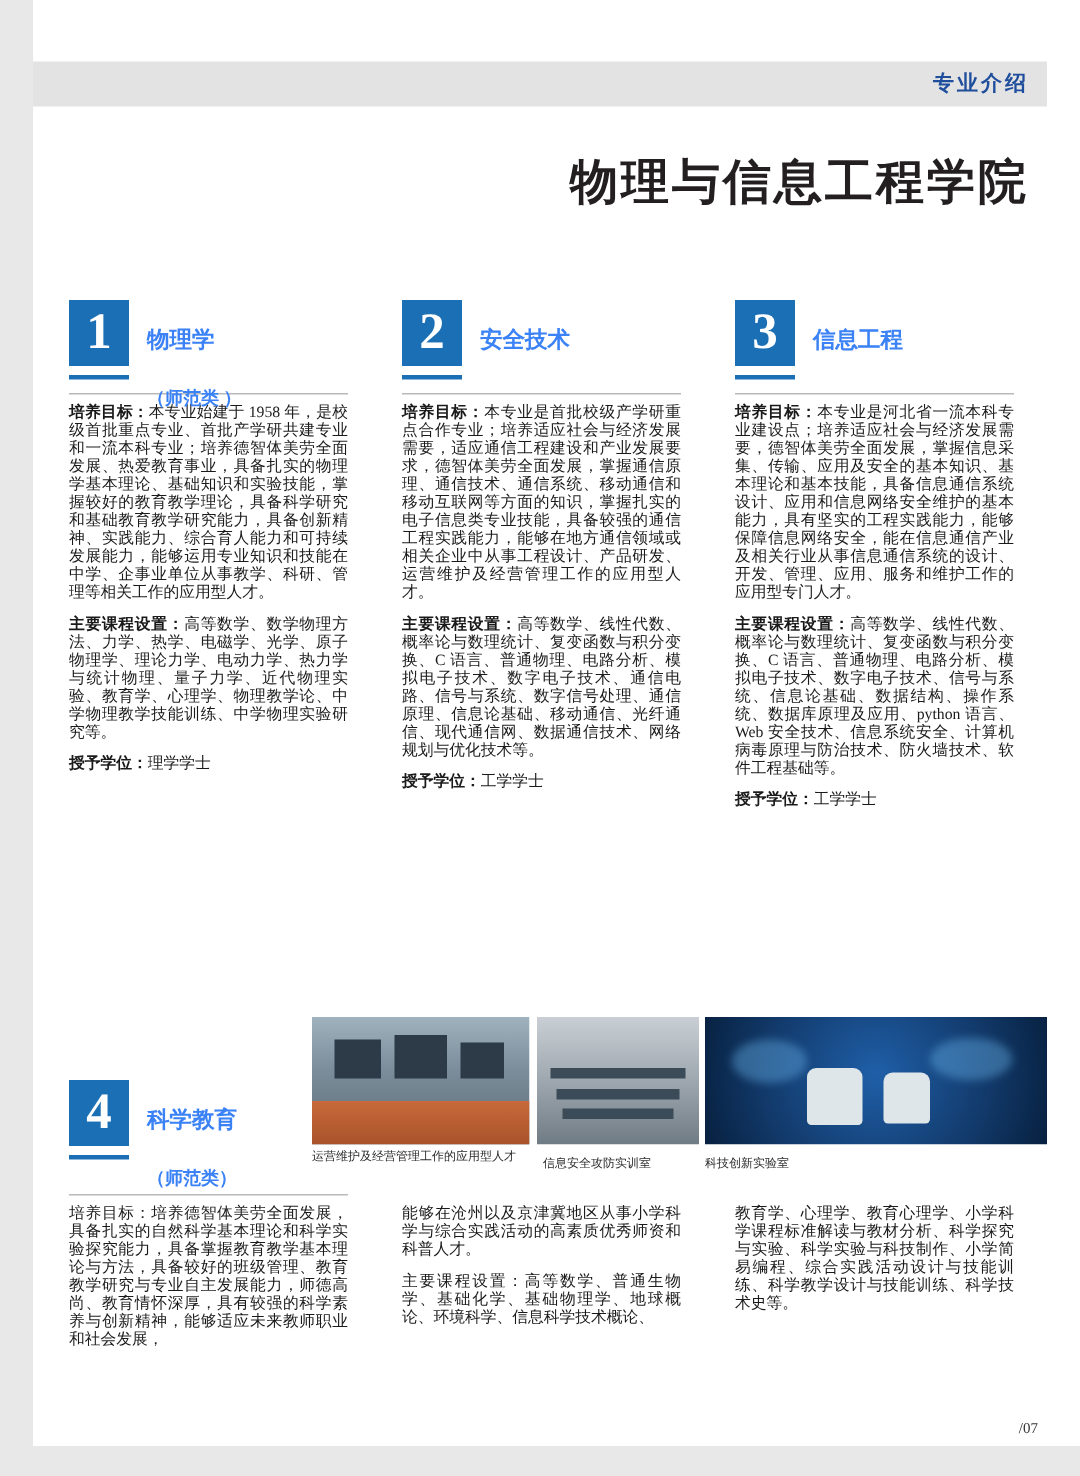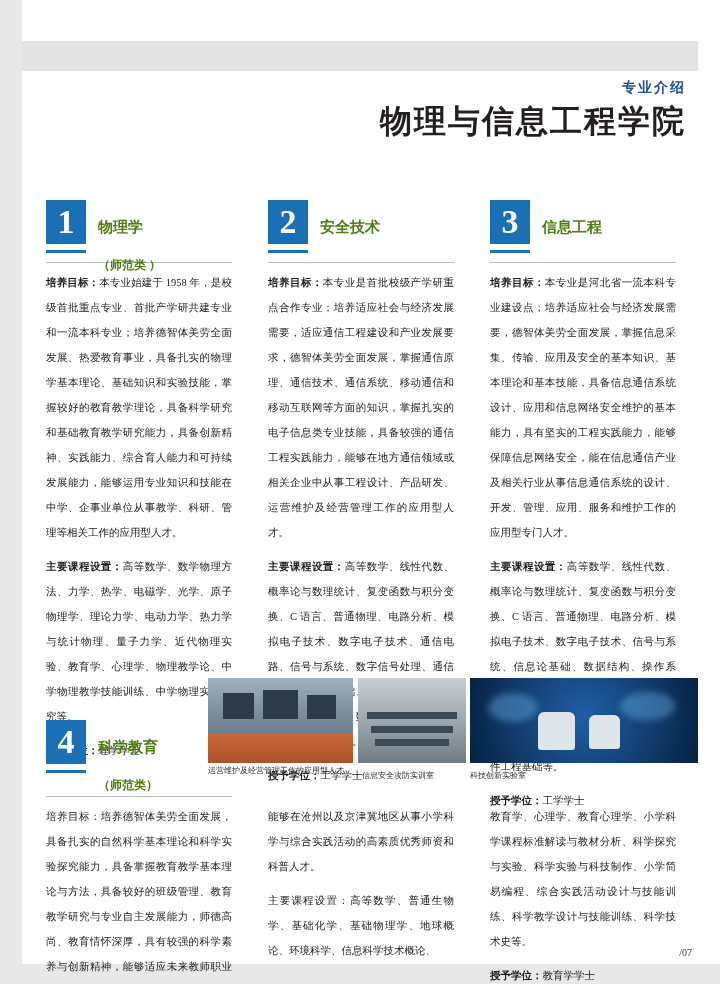--- a/index.html
+++ b/index.html
@@ -45,21 +45,20 @@
     background: #e3e3e3;
   }
   .header-label {
     position: absolute;
     right: 34px;
     top: 47px;
     font-size: 14px;
     letter-spacing: 2px;
     color: #1f4e9c;
     font-weight: bold;
-    margin-top: 32px;
   }
   .main-title {
     position: absolute;
     right: 34px;
     top: 100px;
     font-size: 32px;
     font-weight: bold;
     letter-spacing: 2px;
     color: #231f20;
     font-family: "Liberation Serif", serif;
@@ -101,39 +100,39 @@
     height: 3px;
     background: #1b6fb5;
   }
   .majorname {
     position: absolute;
     left: 52px;
     top: 18px;
     width: 134px;
     font-size: 15px;
     font-weight: bold;
-    color: #4d7c0f;
+    color: #3b82f6;
     font-family: "Liberation Serif", serif;
     line-height: 19px;
   }
   .majorname .sub {
     display: block;
     font-size: 12px;
     font-weight: bold;
     margin-top: 19px;
   }
   .divider {
     width: 186px;
     height: 1px;
     background: #b9b9b9;
     margin-bottom: 7px;
   }
   .para {
     font-size: 10.5px;
-    line-height: 25px;
+    line-height: 12px;
     color: #1a1a1a;
     text-align: justify;
     margin: 0 0 9px 0;
     font-family: "Liberation Serif", serif;
   }
   .para b {
     font-weight: bold;
   }
 
   
@@ -310,17 +309,16 @@
     <p class="para">培养目标：培养德智体美劳全面发展，具备扎实的自然科学基本理论和科学实验探究能力，具备掌握教育教学基本理论与方法，具备较好的班级管理、教育教学研究与专业自主发展能力，师德高尚、教育情怀深厚，具有较强的科学素养与创新精神，能够适应未来教师职业和社会发展，</p>
   </div>
   <div class="bottom-cols bcol2">
     <div class="bdiv" style="visibility:hidden;"></div>
     <p class="para">能够在沧州以及京津冀地区从事小学科学与综合实践活动的高素质优秀师资和科普人才。</p>
       <p class="para">主要课程设置：高等数学、普通生物学、基础化学、基础物理学、地球概论、环境科学、信息科学技术概论、</p>
   </div>
   <div class="bottom-cols bcol3">
     <div class="bdiv" style="visibility:hidden;"></div>
     <p class="para">教育学、心理学、教育心理学、小学科学课程标准解读与教材分析、科学探究与实验、科学实验与科技制作、小学简易编程、综合实践活动设计与技能训练、科学教学设计与技能训练、科学技术史等。</p>
-      <p class="para"><b>授予学位：</b><span>教育学学士</span></p>
   </div>
 
   <div class="pagenum">/07</div>
 </div>
 
 </body></html>

